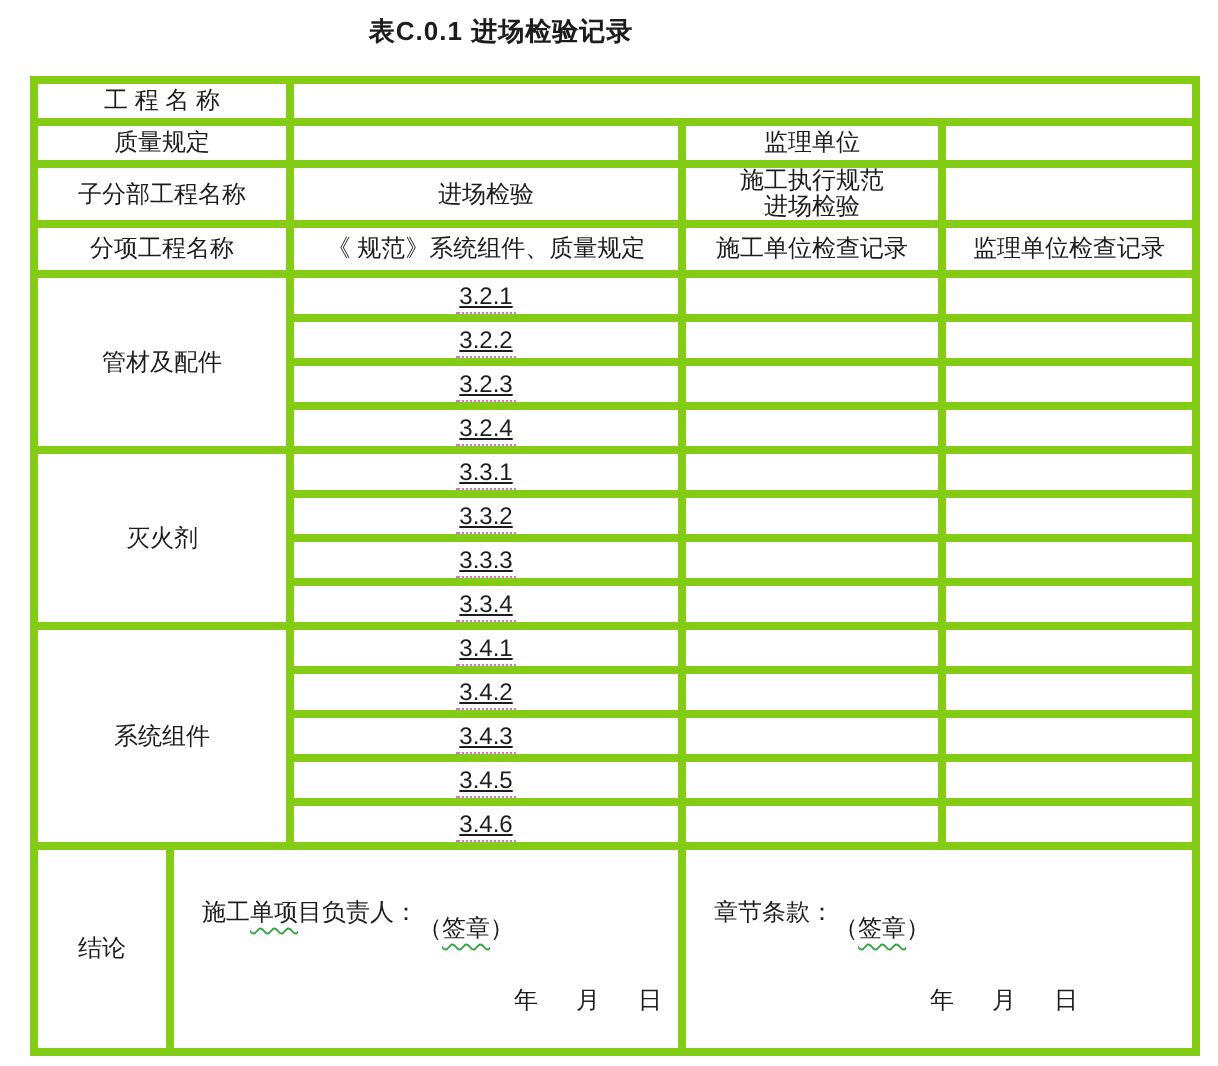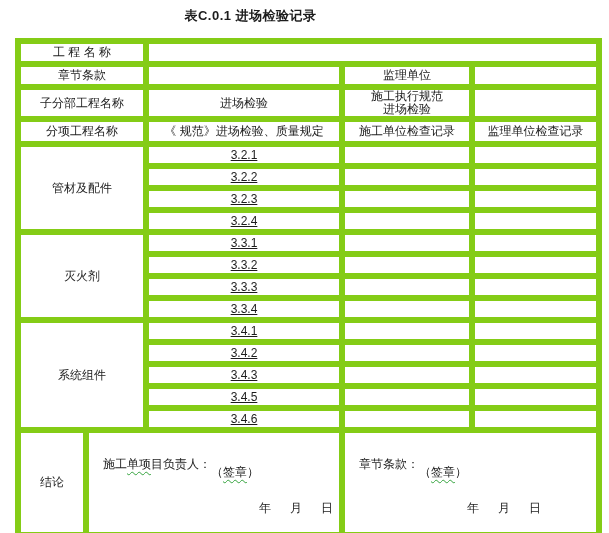--- a/index.html
+++ b/index.html
@@ -18,21 +18,21 @@
     letter-spacing:0.5px;
   }
   table.form {
     position:absolute; left:15px; top:38px;
     width:581px;
     border-collapse:collapse;
     table-layout:fixed;
     border:2px solid #3d3d3d;
   }
   table.form td {
-    border:6px solid #84cc16;
+    border:4px solid #84cc16;
     text-align:center;
     vertical-align:middle;
     font-size:12px;
     padding:0;
     overflow:hidden;
     white-space:nowrap;
   }
   tr.r1 { height:20px; }
   tr.r2 { height:21px; }
   tr.r3 { height:29px;font-family:Liberation Serif, serif; }
@@ -84,41 +84,41 @@
       <col style="width:127px">
   </colgroup>
 
   <tbody>
       <tr class="r1">
     <td colspan="2">工 程 名 称</td>
     <td colspan="3"></td>
   </tr>
 
   <tr class="r2">
-    <td colspan="2">章节条款</td>
+    <td colspan="2">质量规定</td>
     <td></td>
     <td>监理单位</td>
     <td></td>
   </tr>
 
   <tr class="r3">
     <td colspan="2">子分部工程名称</td>
     <td>进场检验</td>
     <td>
       <div class="two-line">
         <div>施工执行规范</div>
         <div>进场检验</div>
       </div>
     </td>
     <td></td>
   </tr>
 
   <tr class="r4">
     <td colspan="2">分项工程名称</td>
-    <td>《 规范》进场检验、质量规定</td>
+    <td>《 规范》系统组件、质量规定</td>
     <td>施工单位检查记录</td>
     <td>监理单位检查记录</td>
   </tr>
 
   <tr class="d">
     <td colspan="2" rowspan="4">管材及配件</td>
     <td><span class="num">3.2.1</span></td>
     <td></td>
     <td></td>
   </tr>

